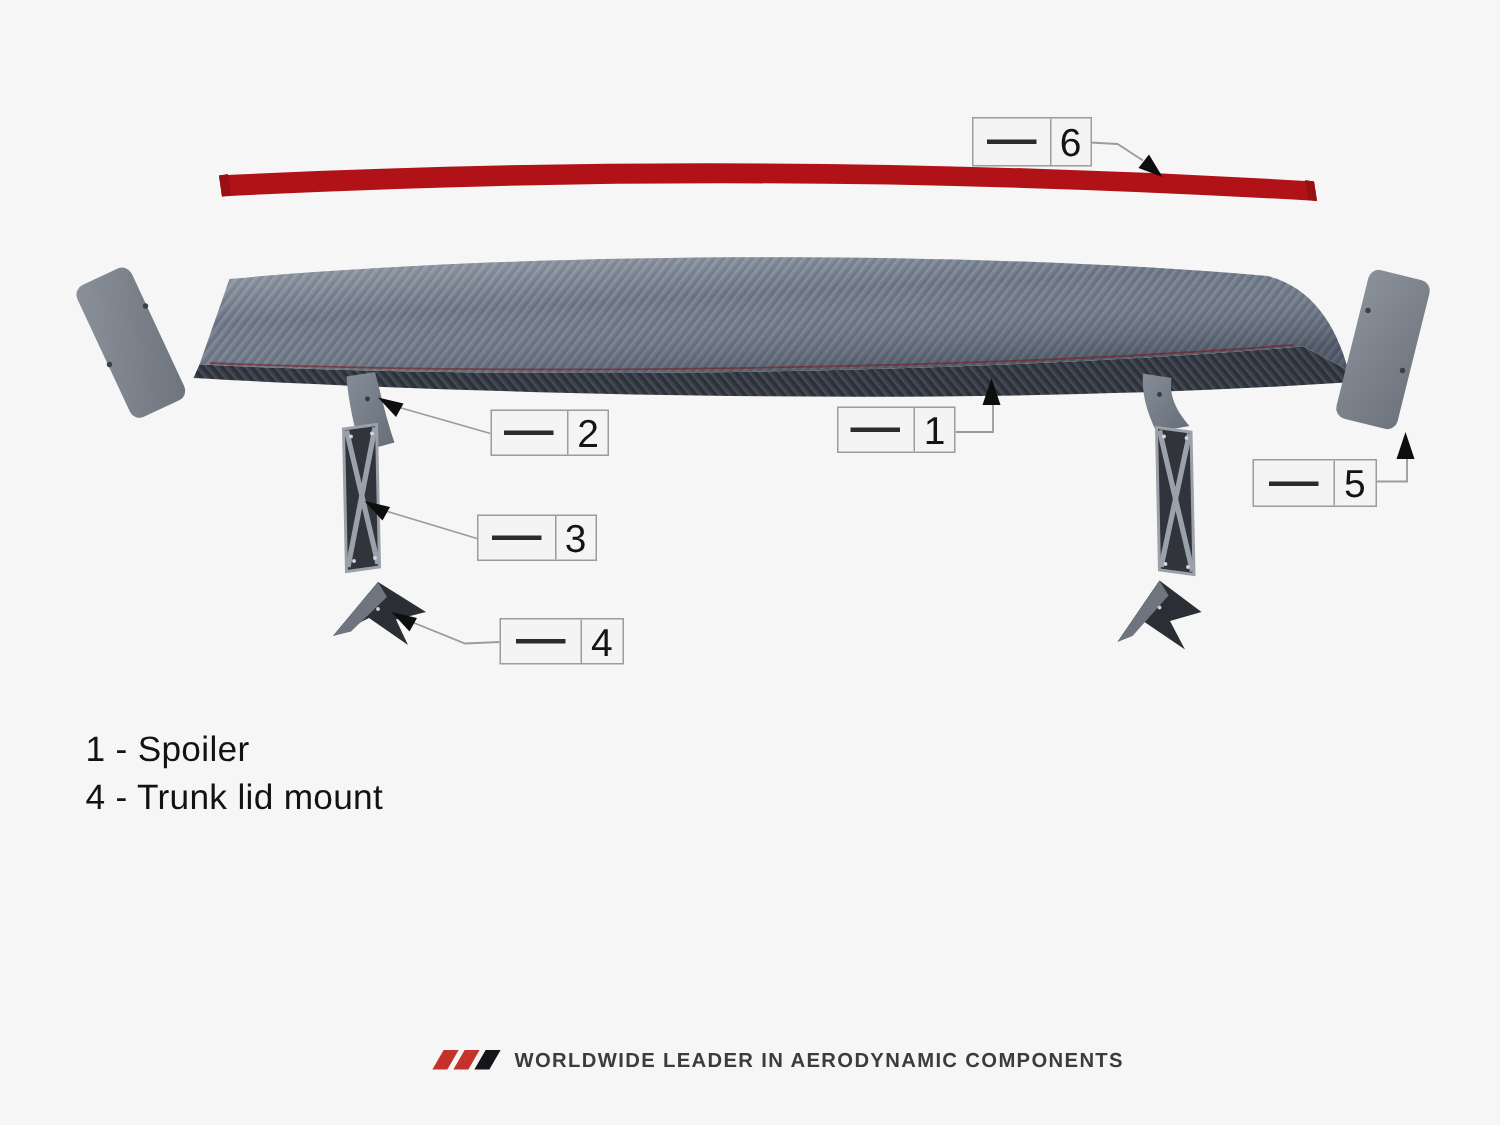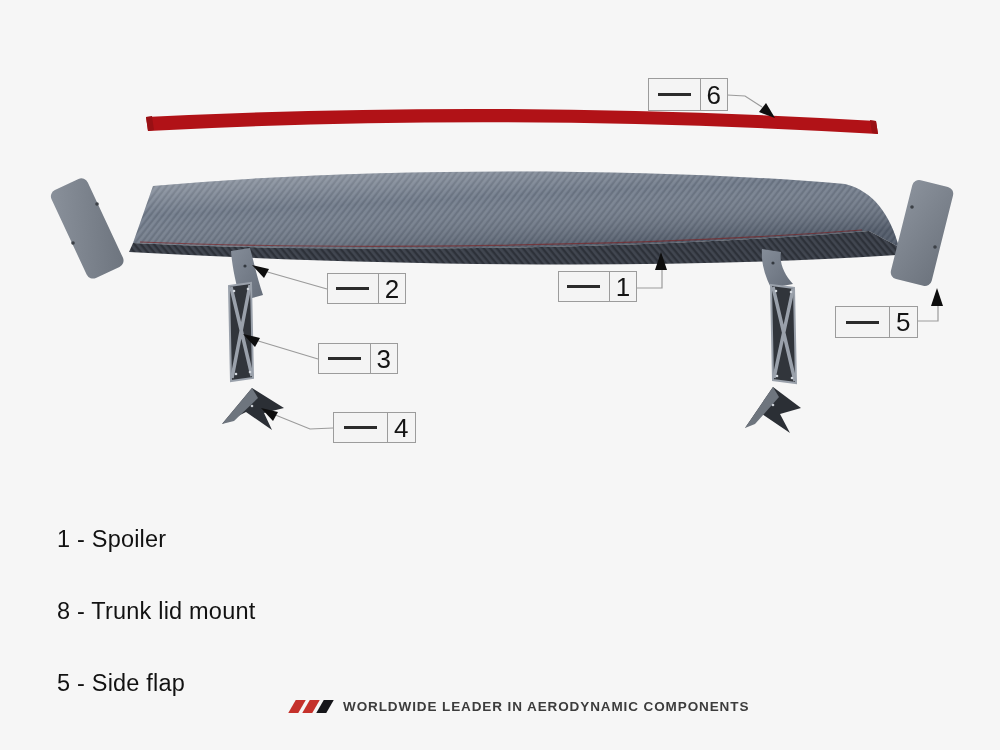--- a/index.html
+++ b/index.html
@@ -26,21 +26,20 @@
     flex:1; display:flex; align-items:center; justify-content:center;
     font-size:26px; line-height:1; color:#141414;
   }
 
   
   .legend { position:absolute; left:57px; top:483px; }
   .legend-line {
     height:32px; line-height:32px;
     font-size:23.5px; color:#121212; letter-spacing:0.2px;
     white-space:nowrap;
-    margin-top:40px;
   }
 
   
   .footer {
     position:absolute; left:288px; top:696px; height:20px;
     display:flex; align-items:center; gap:13px;
   }
   .logo { display:flex; gap:4px; padding-left:4px; }
   .logo .stripe { width:10px; height:13px; transform:skewX(-30deg); }
   .stripe-red { background:#c5312b; }
@@ -203,22 +202,21 @@
 
   <div class="callout" style="left:648px; top:78px; width:80px; height:33px;">
     <div class="dash-cell">
         <span class="dash"></span>
       </div>
     <div class="num-cell">6</div>
   </div>
 
   <div class="legend">
     <div class="legend-line">1 - Spoiler</div>
-    <div class="legend-line">8 - Trunk lid mount</div>
-    <div class="legend-line">5 - Side flap</div>
+    <div class="legend-line">4 - Trunk lid mount</div>
   </div>
 
   <div class="footer">
     <div class="logo">
       <span class="stripe stripe-red"></span>
       <span class="stripe stripe-red"></span>
       <span class="stripe stripe-black"></span>
     </div>
     <div class="footer-text">WORLDWIDE LEADER IN AERODYNAMIC COMPONENTS</div>
   </div>

